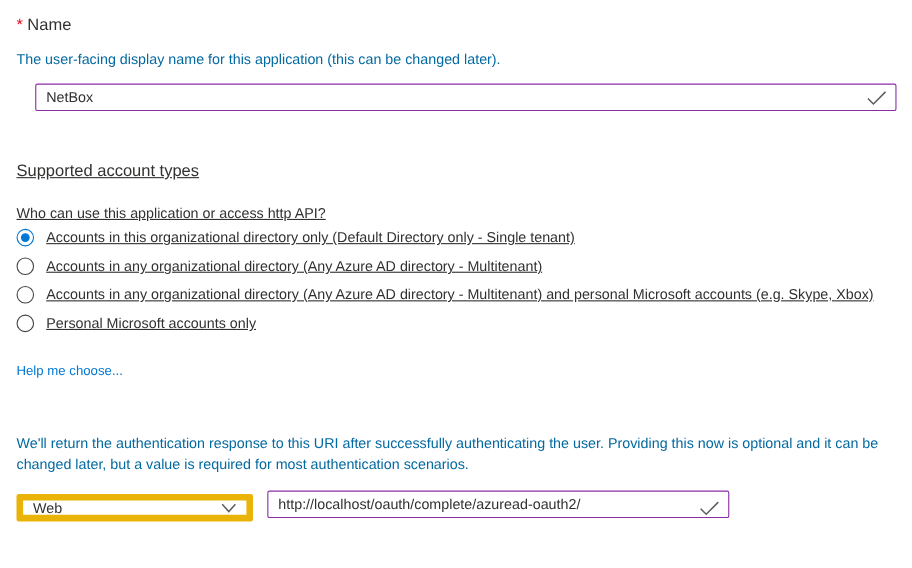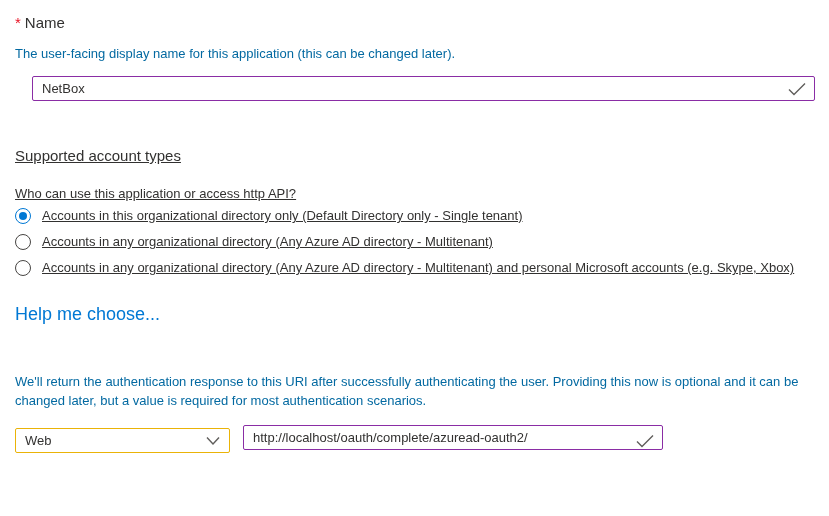--- a/index.html
+++ b/index.html
@@ -70,36 +70,36 @@
   .radio-inner {
     width: 8px; height: 8px;
     border-radius: 50%;
     background: transparent;
   }
   .radio-row.selected .radio-inner { background: #0078d4; }
   .radio-label { font-size: 13px; margin-left: 11px; line-height: 16px; }
   .help-link {
     display: inline-block;
     margin-top: 23px;
-    font-size: 18px;
+    font-size: 12px;
     color: #0078d4;
     text-decoration: none;
     cursor: pointer;
   }
   .section-redirect { margin-top: 47px; }
   .redirect-row {
     display: flex;
     margin-top: 15px;
     gap: 13px;
     align-items: center;
   }
   .select-box {
     position: relative;
     width: 215px; height: 25px;
-    border: 1px solid #eab308;
+    border: 6px solid #eab308;
     border-radius: 2px;
     background: #fff;
     display: flex; align-items: center;
     padding: 0 28px 0 9px;
     font-size: 13px;
     cursor: pointer;
   }
   .chevron {
     position: absolute;
     right: 9px; top: 50%;
@@ -141,20 +141,26 @@
           <span class="radio-inner"></span>
         </span>
       <span class="radio-label">Accounts in any organizational directory (Any Azure AD directory - Multitenant)</span>
     </div>
     <div class="radio-row">
       <span class="radio-outer">
           <span class="radio-inner"></span>
         </span>
       <span class="radio-label">Accounts in any organizational directory (Any Azure AD directory - Multitenant) and personal Microsoft accounts (e.g. Skype, Xbox)</span>
     </div>
+    <div class="radio-row">
+      <span class="radio-outer">
+          <span class="radio-inner"></span>
+        </span>
+      <span class="radio-label">Personal Microsoft accounts only</span>
+    </div>
   </div>
 
   <a class="help-link">Help me choose...</a>
 </div>
 
 <div class="section-redirect">
   <div class="field-desc">We'll return the authentication response to this URI after successfully authenticating the user. Providing this now is optional and it can be changed later, but a value is required for most authentication scenarios.</div>
 
   <div class="redirect-row">
     <div class="select-box">

